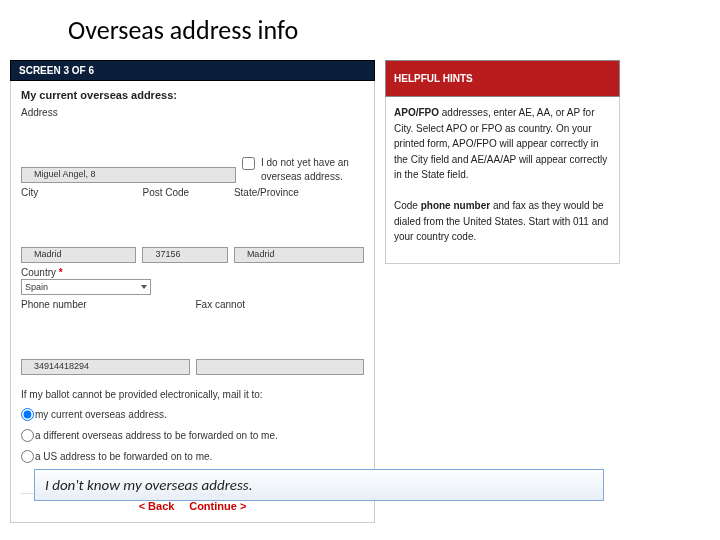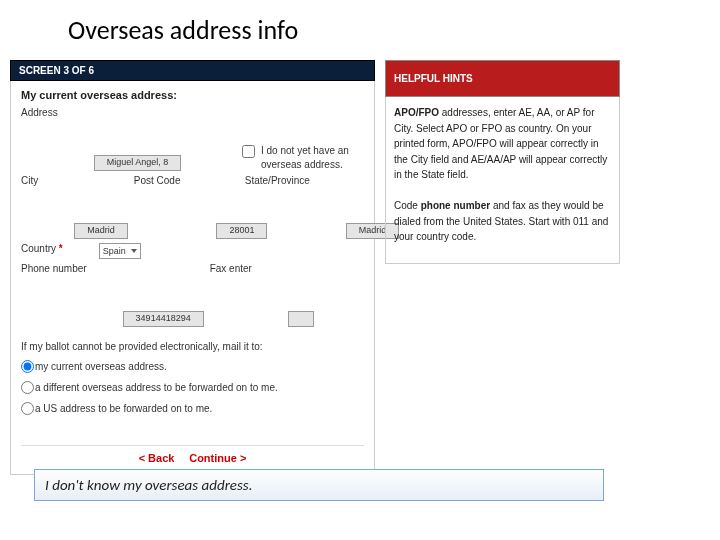--- a/index.html
+++ b/index.html
@@ -56,21 +56,21 @@
     line-height: 1.55;
     color: #222;
   }
   .section-heading {
     font-weight: bold;
     font-size: 11px;
     color: #222;
     margin-bottom: 6px;
   }
   .row { display: flex; align-items: flex-end; gap: 6px; margin-bottom: 4px; }
-  .field { display: flex; flex-direction: row; gap: 36px; }
+  .field { display: flex; flex-direction: column; }
   .label {
     font-size: 10px;
     color: #333;
     margin-bottom: 1px;
     white-space: nowrap;
   }
   .req { color: #c00; font-weight: bold; }
   .input-box {
     border: 1px solid #999;
     background: #e5e5e5;
@@ -165,21 +165,21 @@
         </div>
       </div>
 
       <div class="row">
         <div class="field" style="width:142px;">
           <div class="label">City</div>
           <div class="input-box">Madrid</div>
         </div>
         <div class="field" style="width:105px;">
           <div class="label">Post Code</div>
-          <div class="input-box">28001</div>
+          <div class="input-box">37156</div>
         </div>
         <div class="field" style="width:160px;">
           <div class="label">State/Province</div>
           <div class="input-box">Madrid</div>
         </div>
       </div>
 
       <div class="row">
         <div class="field" style="width:130px;">
           <div class="label">
@@ -189,21 +189,21 @@
           <div class="select-box">Spain</div>
         </div>
       </div>
 
       <div class="row">
         <div class="field" style="width:205px;">
           <div class="label">Phone number</div>
           <div class="input-box">34914418294</div>
         </div>
         <div class="field" style="width:205px;">
-          <div class="label">Fax enter</div>
+          <div class="label">Fax cannot</div>
           <div class="input-box"></div>
         </div>
       </div>
 
       <div class="radio-block">
         <div class="radio-prompt">If my ballot cannot be provided electronically, mail it to:</div>
         <label class="radio-row">
           <input type="radio" name="mail" checked="" style="">
           <span>my current overseas address.</span>
         </label>

